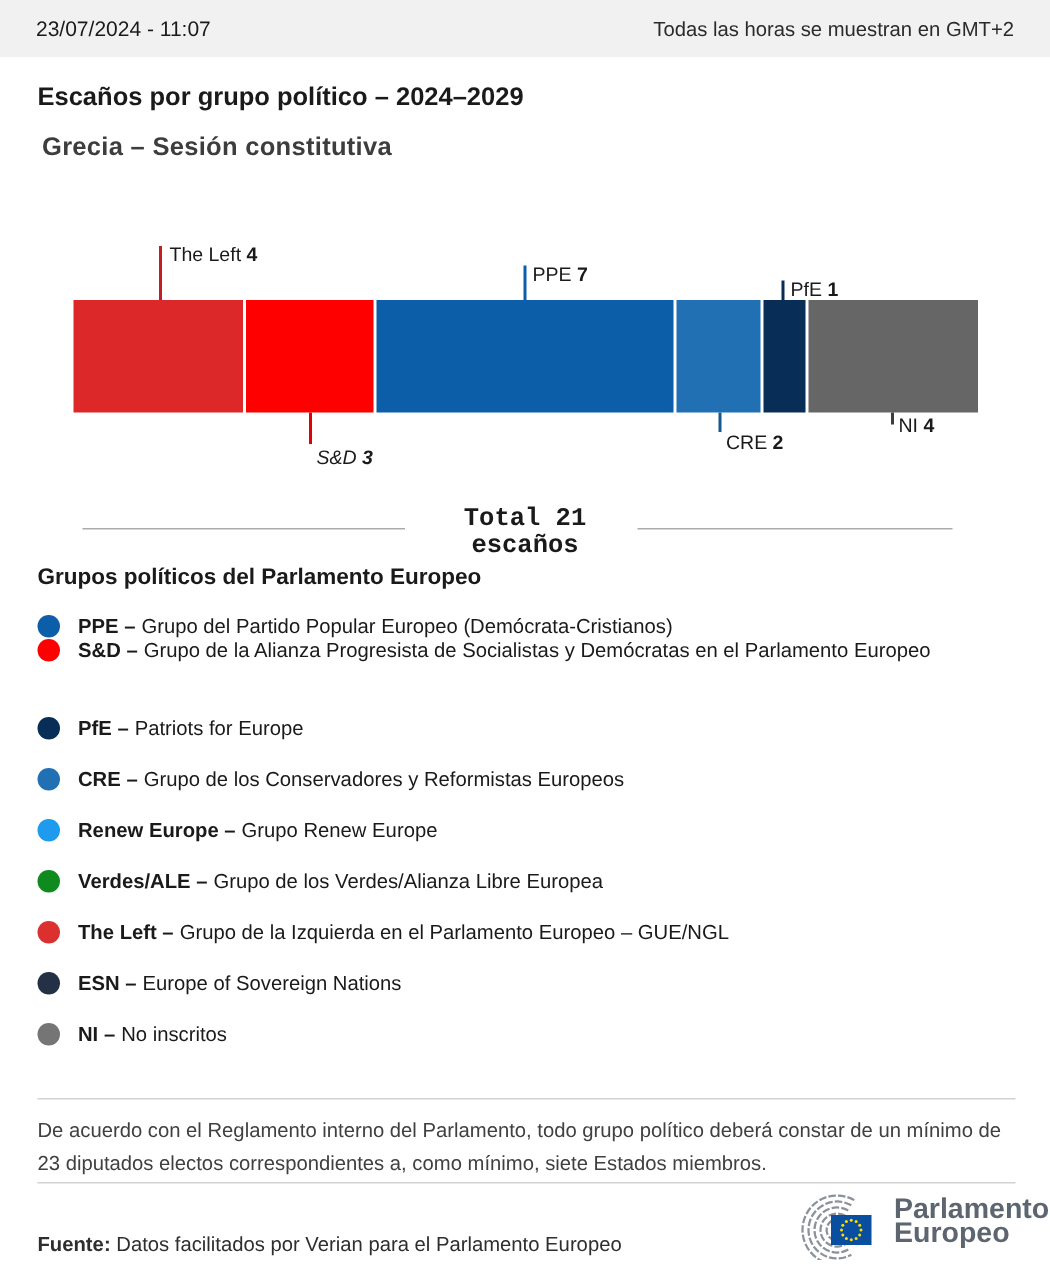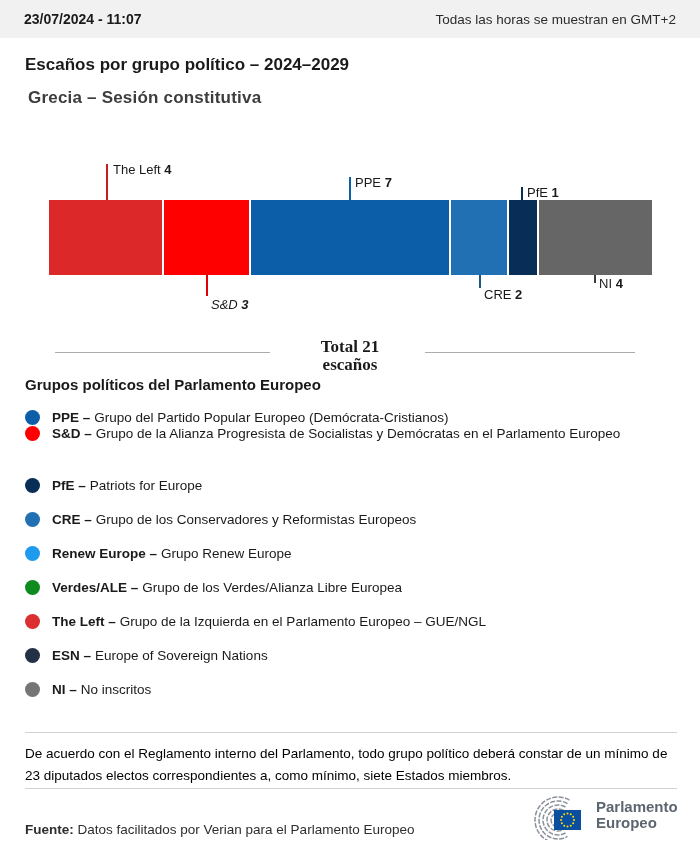--- a/index.html
+++ b/index.html
@@ -4,52 +4,52 @@
 <style>
   * { margin:0; padding:0; box-sizing:border-box; }
   html,body { background:#fff; }
   .canvas {
     position:relative; width:700px; height:856px; background:#ffffff;
     font-family:"Liberation Sans", sans-serif; color:#1a1a1a; overflow:hidden;
   }
   
   .topbar { position:absolute; left:0; top:0; width:700px; height:38px; background:#f1f1f2;
             display:flex; align-items:center; justify-content:space-between; padding:0 24px; }
-  .topbar .dt { font-weight:bold; font-size:14px; color:#1a1a1a; }
+  .topbar .dt { font-weight:normal; font-size:14px; color:#1a1a1a; }
   .topbar .tz { font-size:13.5px; color:#2b2b2b; }
   
   .title { position:absolute; left:25px; top:55px; font-size:17px; font-weight:bold; color:#1a1a1a; }
   .subtitle { position:absolute; left:28px; top:88px; font-size:17px; color:#3d3d3d; letter-spacing:.2px;font-weight:bold; }
   
   .bar { position:absolute; left:49px; top:200px; height:75px; display:flex; gap:2px; }
   .bar .seg { height:75px; }
   .callout-label { position:absolute; font-size:13px; color:#1a1a1a; white-space:nowrap; }
   .callout-label b { font-weight:bold; }
   .leader { position:absolute; width:1.5px; }
   
   .total { position:absolute; left:0; top:338px; width:700px; text-align:center;
-           font-family:Liberation Serif, serif; font-weight:bold; font-size:17px;
+           font-family:Liberation Mono, monospace; font-weight:bold; font-size:17px;
            line-height:18px; color:#1a1a1a; }
   .rule { position:absolute; height:1px; background:#ababab; top:352px; }
   .rule.left { left:55px; width:215px; }
   .rule.right { left:425px; width:210px; }
   
   .legend-heading { position:absolute; left:25px; top:376px; font-size:15px; font-weight:bold; }
   .legend-row { position:absolute; left:25px; height:17px; display:flex; align-items:center; }
   .dot { width:15px; height:15px; border-radius:50%; flex:0 0 15px; margin-right:12px; }
   .legend-text { font-size:13.5px; white-space:nowrap; }
   .legend-text b { font-weight:bold; margin-right:4px; }
   
   .hr { position:absolute; left:25px; width:652px; height:1px; background:#d2d2d2; }
   .footnote { position:absolute; left:25px; top:743px; width:645px; font-size:13.5px;
-              line-height:22px; color:#000000; }
+              line-height:22px; color:#404040; }
   .fuente { position:absolute; left:25px; top:822px; font-size:13.5px; color:#2e2e2e; }
   .fuente b { font-weight:bold; }
   .logo { position:absolute; left:524px; top:792px; width:64px; height:48px; }
-  .logo-text { position:absolute; left:596px; top:799px; font-size:15px; font-weight:bold;
+  .logo-text { position:absolute; left:596px; top:799px; font-size:19px; font-weight:bold;
                color:#5d6670; line-height:16px; }
 </style>
 </head>
 <body>
 
 <div class="canvas">
 
   <div class="topbar">
     <span class="dt">23/07/2024 - 11:07</span>
     <span class="tz">Todas las horas se muestran en GMT+2</span>

